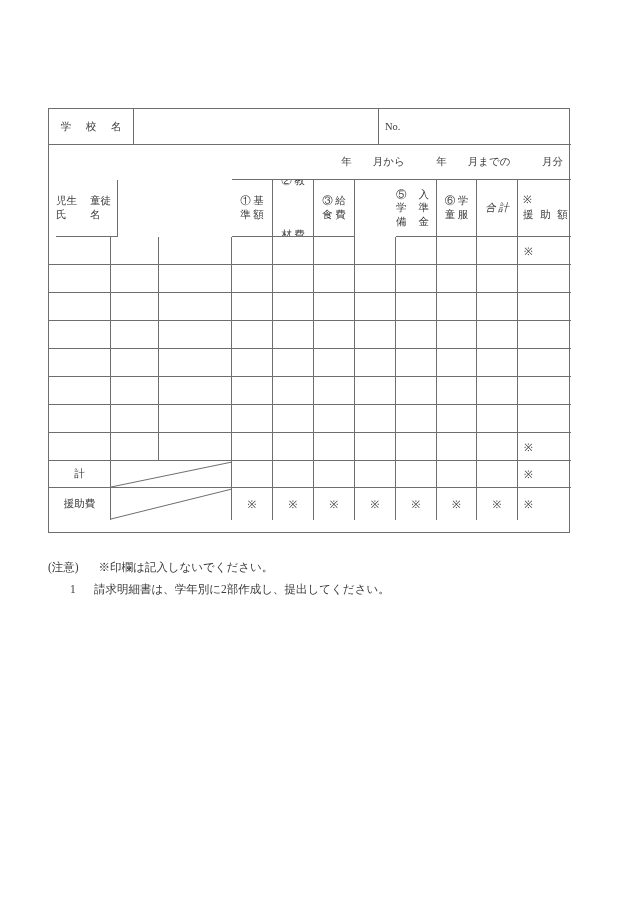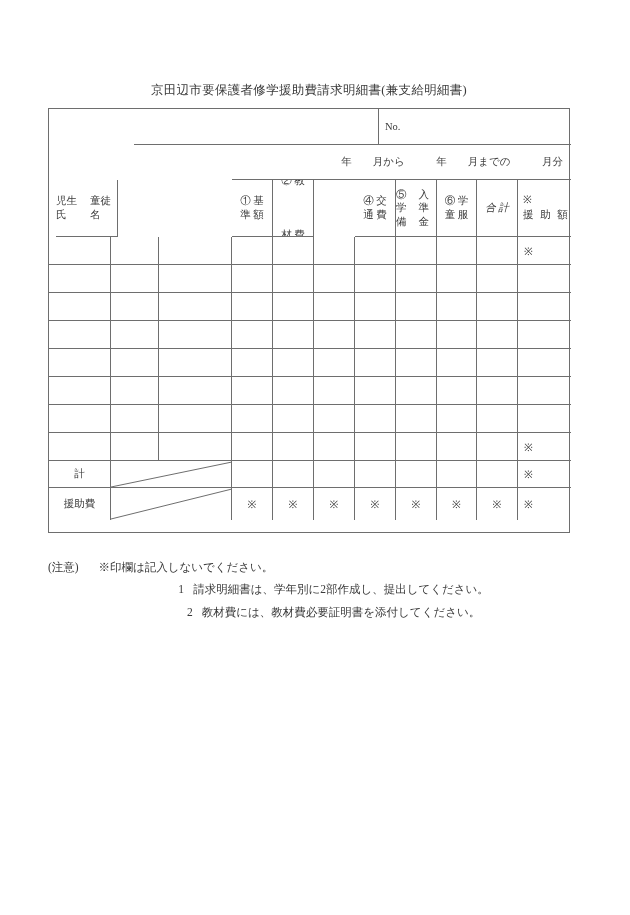--- a/index.html
+++ b/index.html
@@ -110,32 +110,32 @@
   #notes {
     position: absolute;
     left: 48px;
     top: 556px;
     width: 540px;
     font-size: 11.5px;
     color: #3a3a3a;
     line-height: 1.95;
   }
   .note-line { white-space: nowrap; }
-  .note-indent { padding-left: 22px; text-align: center; }
+  .note-indent { padding-left: 22px; }
   .note-num { display: inline-block; width: 24px; }
 </style>
 </head>
 <body>
 
 <div id="page">
 
-  <div id="doc-title">京田辺市要保護者修学援助費請求明細書(兼支給明細書)</div>
 
   <div id="form-table">
 
+    <div class="cell ctr bb br spaced3" style="left:0px; top:0px; width:85px; height:36px;">学 校 名</div>
 
     <div class="cell lft bb br" style="left:85px; top:0px; width:245px; height:36px;"></div>
 
     <div class="cell lft bb" style="left:330px; top:0px; width:38px; height:36px;">No.</div>
 
     <div class="cell lft bb" style="left:368px; top:0px; width:154px; height:36px;"></div>
 
 
     <div class="cell bb" style="left:183px; top:36px; width:339px; height:35px; display:flex; align-items:center; justify-content:flex-end; padding-right:8px; white-space:nowrap;">年　　月から　　　年　　月までの　　　月分</div>
 
@@ -155,27 +155,27 @@
       </div>
     </div>
 
     <div class="cell bb br" style="left:224px; top:71px; width:41px; height:57px;">
       <div class="hrow2" style="height:100%;gap:40px;">
         <div class="l1">② 教</div>
         <div class="l2">材 費</div>
       </div>
     </div>
 
-
-    <div class="cell bb br" style="left:306px; top:71px; width:41px; height:57px;">
+    <div class="cell bb br" style="left:265px; top:71px; width:41px; height:57px;">
       <div class="hrow2" style="height:100%;">
-        <div class="l1">④ 交</div>
-        <div class="l2">通 費</div>
-      </div>
-    </div>
+        <div class="l1">③ 給</div>
+        <div class="l2">食 費</div>
+      </div>
+    </div>
+
 
     <div class="cell bb br" style="left:347px; top:71px; width:41px; height:57px;">
       <div class="vpair" style="gap:5px;">
         <div class="vcol">⑤学備</div>
         <div class="vcol">入準金</div>
       </div>
     </div>
 
     <div class="cell bb br" style="left:388px; top:71px; width:40px; height:57px;">
       <div class="hrow2" style="height:100%;">
@@ -319,17 +319,16 @@
   </div>
 
   <div id="notes">
     <div class="note-line">
       <span>(注意)</span>
       <span style="display:inline-block; width:14px;"></span>
       <span>※印欄は記入しないでください。</span>
     </div>
     <div id="notes-items">
         <div class="note-line note-indent"><span class="note-num">1</span><span>請求明細書は、学年別に2部作成し、提出してください。</span></div>
-        <div class="note-line note-indent"><span class="note-num">2</span><span>教材費には、教材費必要証明書を添付してください。</span></div>
       </div>
   </div>
 
 </div>
 
 </body></html>

